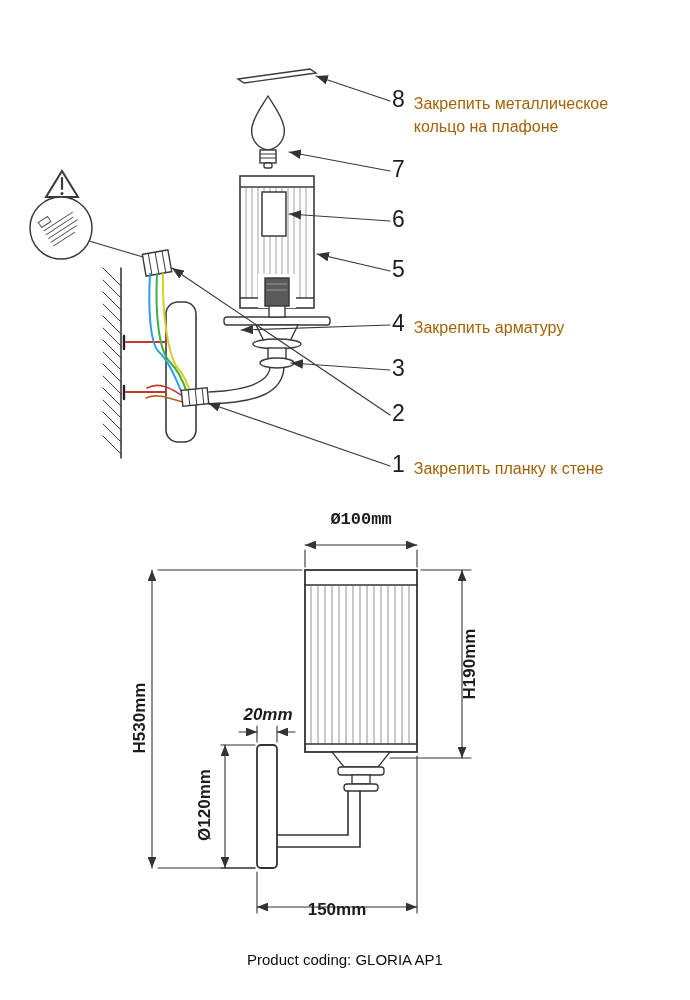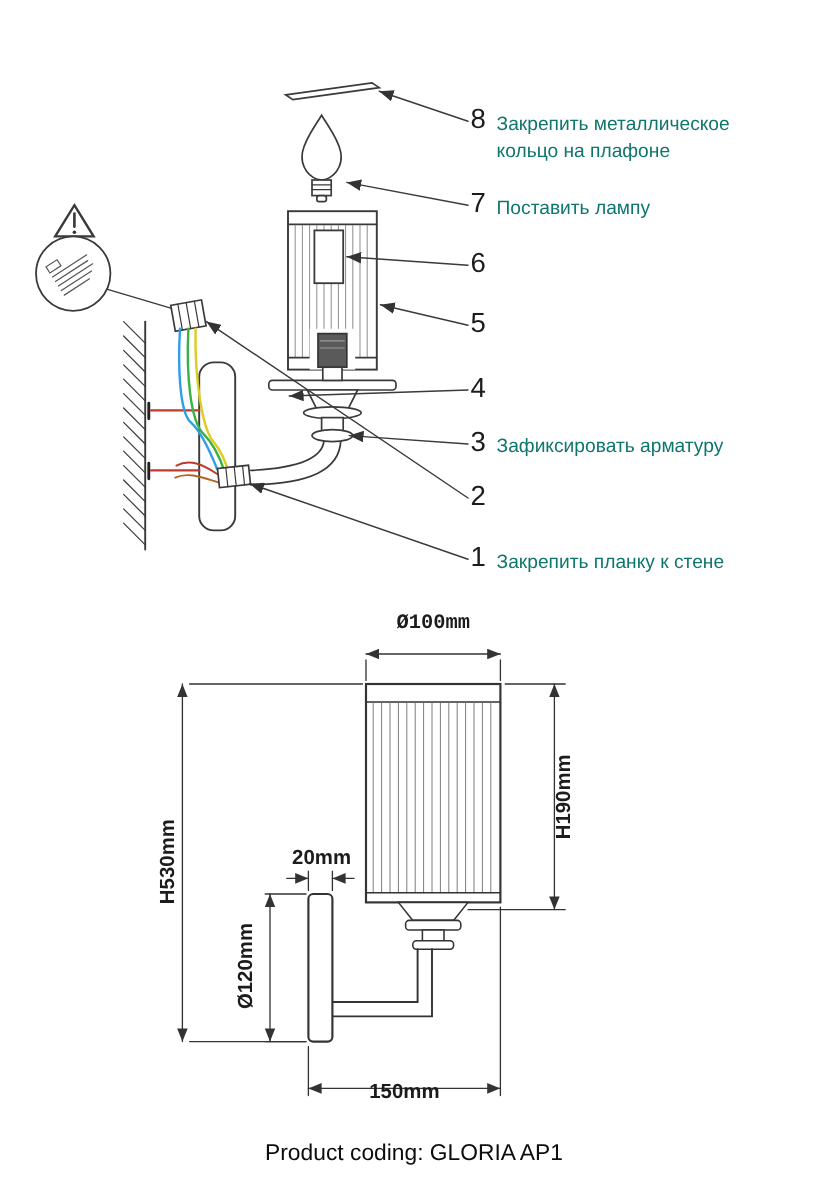--- a/index.html
+++ b/index.html
@@ -6,29 +6,29 @@
   .page {
     position:relative; width:690px; height:1000px; background:#ffffff;
     font-family:"Liberation Sans", sans-serif; color:#111; overflow:hidden;
   }
   svg { position:absolute; left:0; }
   #assembly-svg { top:0; }
   #dimension-svg { top:500px; }
 
   .step { position:absolute; left:392px; display:flex; align-items:flex-start; gap:9px; }
   .step .num { font-size:23px; line-height:1; color:#1c1c1c; }
-  .step .txt { font-size:16px; line-height:1.45; padding-top:4px; color:#0f766e; white-space:nowrap; }
+  .step .txt { font-size:16px; line-height:1.45; padding-top:4px; color:#a16207; white-space:nowrap; }
   .step.wrap .txt { white-space:normal; width:238px; }
 
   .dim { position:absolute; font-size:17px; font-weight:bold; color:#1c1c1c; text-align:center; }
   .rot { transform:rotate(-90deg); }
 
   .footer {
     position:absolute; left:0; top:951px; width:690px; text-align:center;
-    font-size:19px; color:#0d0d0d;
+    font-size:15px; color:#0d0d0d;
   }
 </style>
 </head>
 <body>
 
 <div class="page">
 
   <svg id="assembly-svg" width="690" height="500" viewBox="0 0 690 500" xmlns="http://www.w3.org/2000/svg">
     <defs>
       <marker id="arrA" viewBox="0 0 10 8" markerWidth="10" markerHeight="8" refX="10" refY="4" orient="auto-start-reverse">
@@ -133,34 +133,33 @@
       </g>
     </g>
   </svg>
 
   <div class="step wrap" style="top:88px">
     <span class="num">8</span>
     <span class="txt">Закрепить металлическое кольцо на плафоне</span>
   </div>
   <div class="step" style="top:158px">
     <span class="num">7</span>
-    <span class="txt">Поставить лампу</span>
   </div>
   <div class="step" style="top:208px">
     <span class="num">6</span>
   </div>
   <div class="step" style="top:258px">
     <span class="num">5</span>
   </div>
   <div class="step" style="top:312px">
     <span class="num">4</span>
+    <span class="txt">Закрепить арматуру</span>
   </div>
   <div class="step" style="top:357px">
     <span class="num">3</span>
-    <span class="txt">Зафиксировать арматуру</span>
   </div>
   <div class="step" style="top:402px">
     <span class="num">2</span>
   </div>
   <div class="step" style="top:453px">
     <span class="num">1</span>
     <span class="txt">Закрепить планку к стене</span>
   </div>
 
   <svg id="dimension-svg" width="690" height="460" viewBox="0 0 690 460" xmlns="http://www.w3.org/2000/svg">
@@ -213,19 +212,19 @@
 
         <path d="M257,372 L257,413 M417,256 L417,413"></path>
         <path d="M257,407 L417,407" marker-start="url(#arrD)" marker-end="url(#arrD)"></path>
       </g>
     </g>
   </svg>
 
   <div class="dim" style="left:305px; top:510px; width:112px;font-family:Liberation Mono, monospace;">Ø100mm</div>
   <div class="dim rot" style="left:415px; top:654px; width:110px;">H190mm</div>
   <div class="dim rot" style="left:85px; top:708px; width:110px;">H530mm</div>
-  <div class="dim" style="left:236px; top:705px; width:64px;">20mm</div>
+  <div class="dim" style="left:236px; top:705px; width:64px;font-style:italic;">20mm</div>
   <div class="dim rot" style="left:150px; top:795px; width:110px;">Ø120mm</div>
   <div class="dim" style="left:287px; top:900px; width:100px;">150mm</div>
 
   <div class="footer">Product coding: GLORIA AP1</div>
 
 </div>
 
 </body></html>

